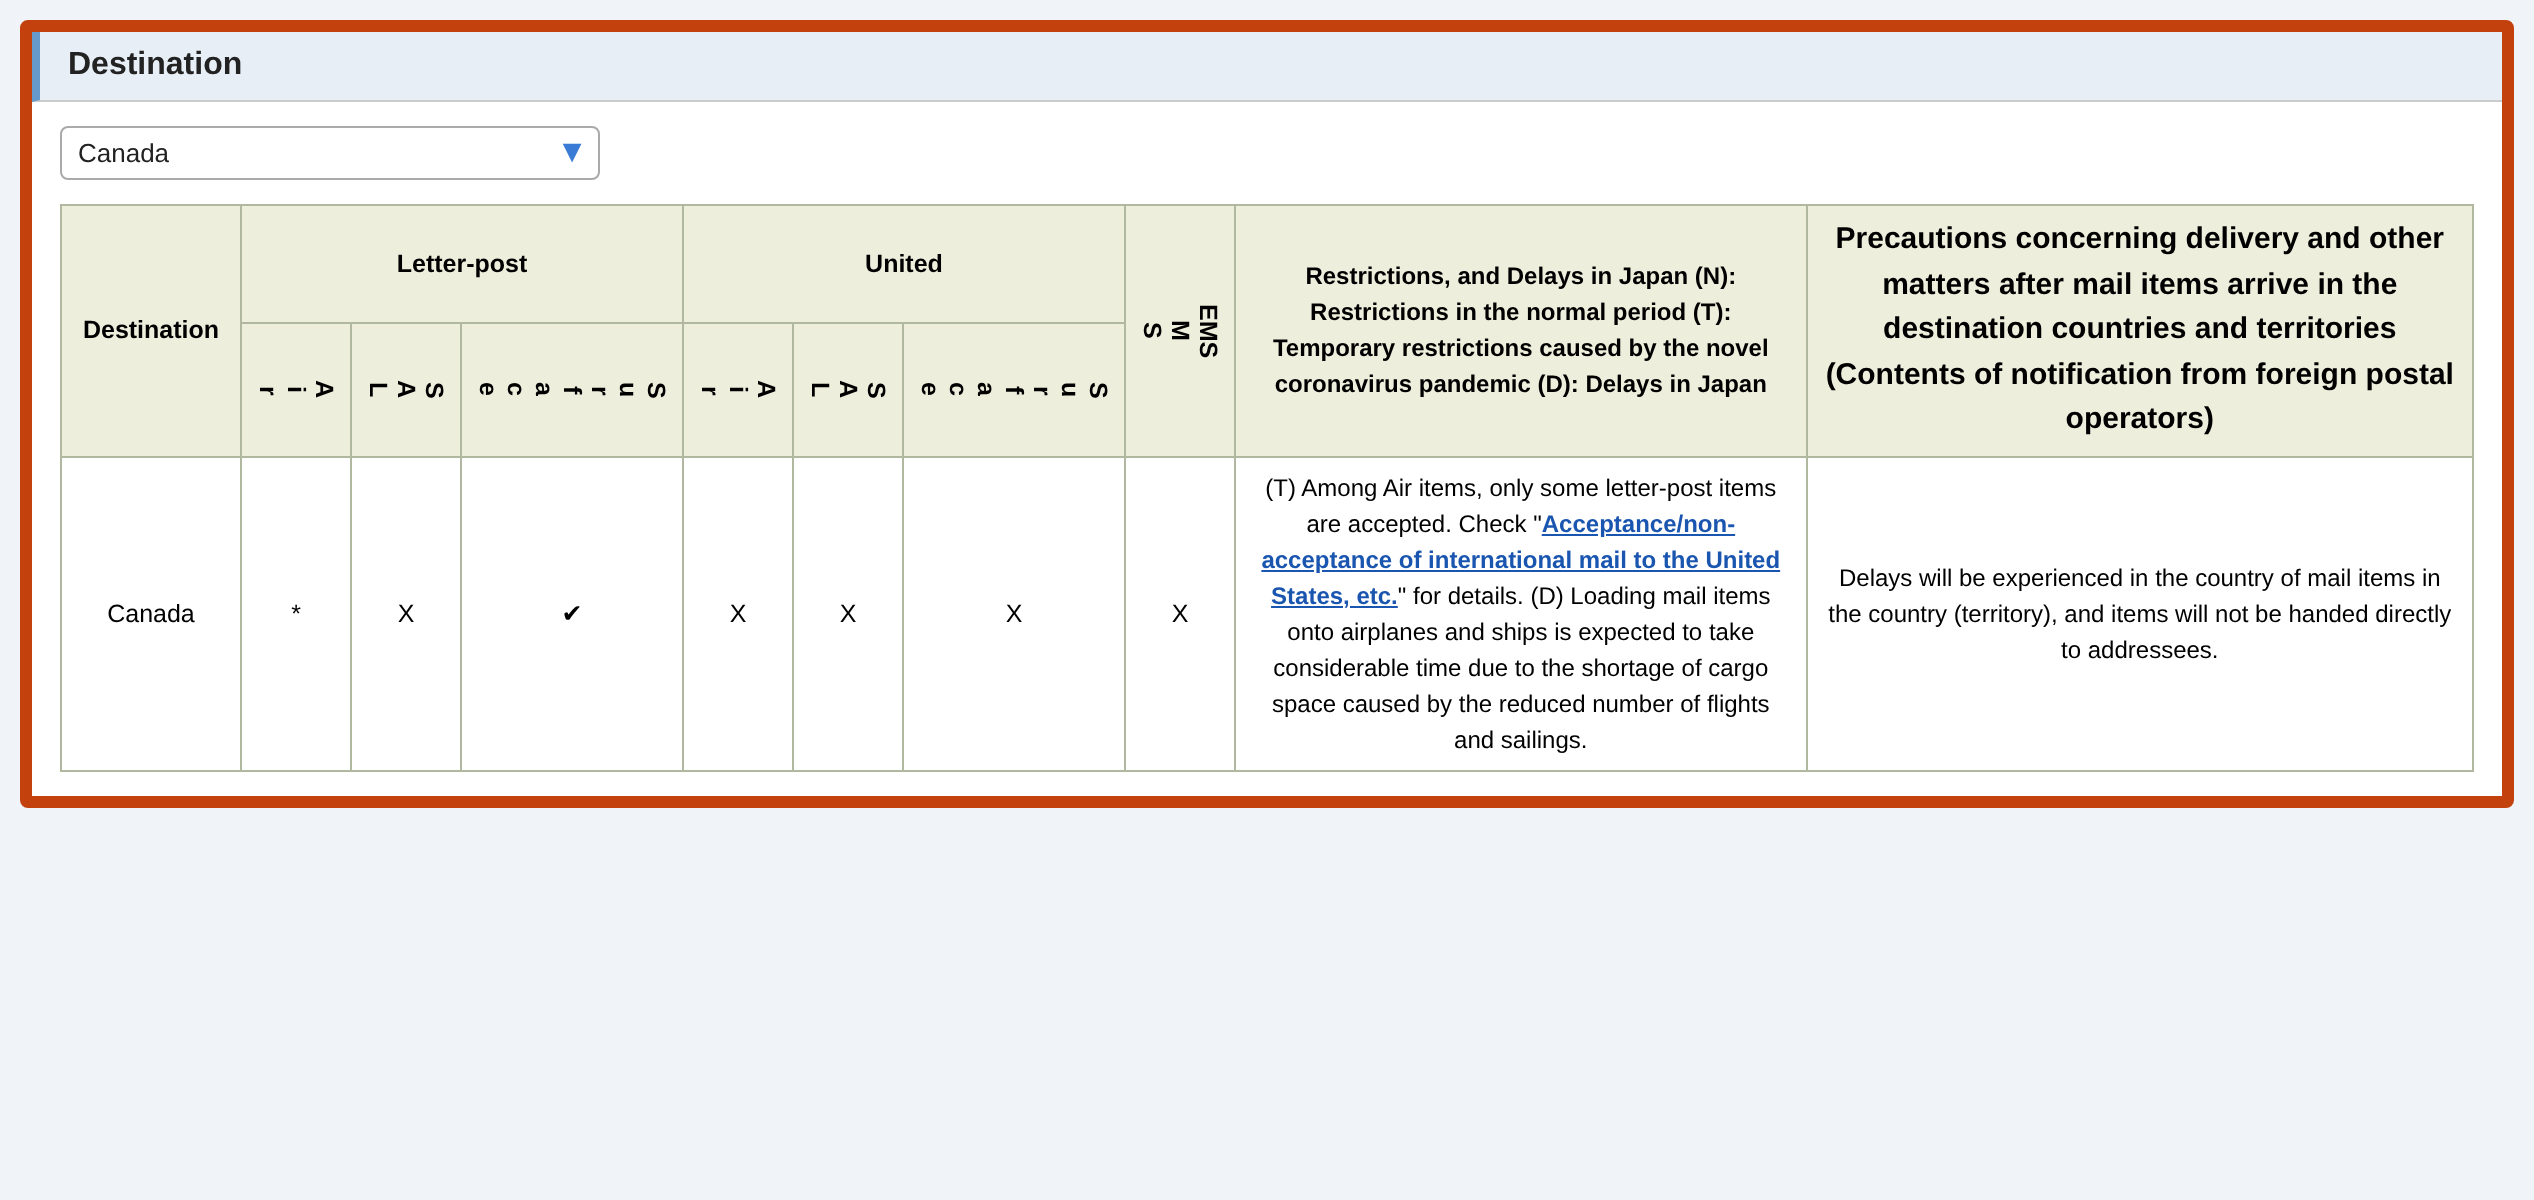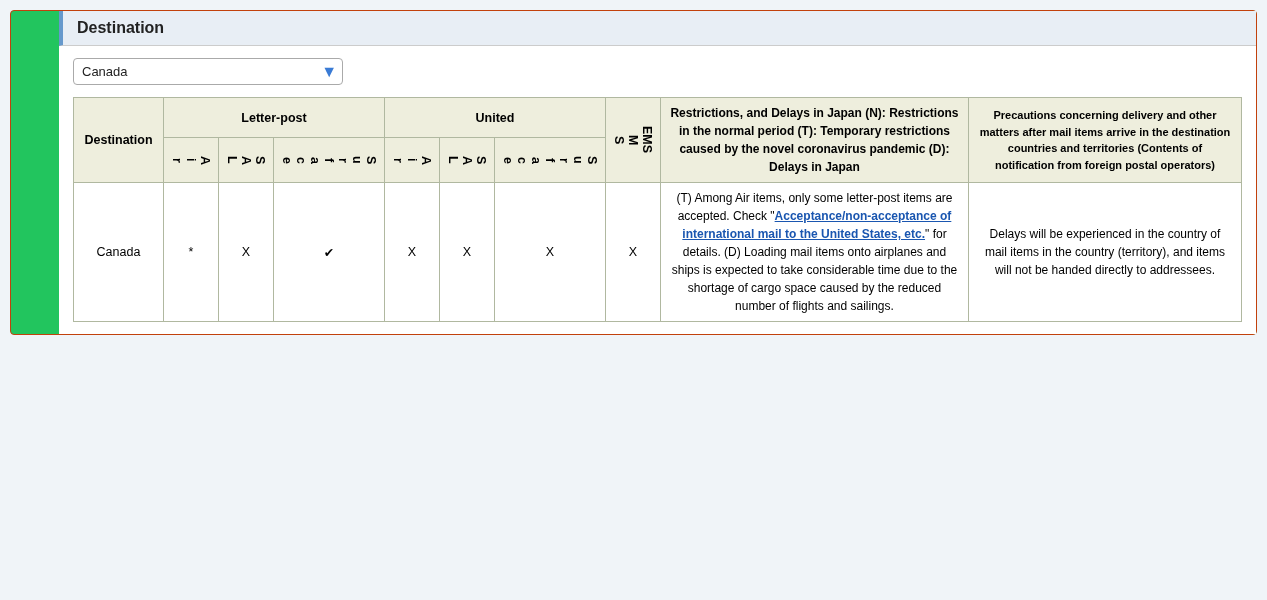--- a/index.html
+++ b/index.html
@@ -4,26 +4,25 @@
   <style>
     * { box-sizing: border-box; margin: 0; padding: 0; }
     body {
       font-family: Arial, sans-serif;
       font-size: 13px;
       background: #f0f4f8;
       padding: 10px;
     }
 
     .page-container {
-      background: #22c55e;
-      border: 1px solid #c2410c;
+      background: #ec4899;
+      border: 6px solid #c2410c;
       border-radius: 4px;
       max-width: 1247px;
       margin: 0 auto;
-      padding-left: 48px;
     }
 
     .header-bar {
       background: #e8eef5;
       border-bottom: 1px solid #ccc;
       padding: 8px 14px;
       display: flex;
       align-items: center;
       gap: 8px;
       border-left: 4px solid #6699cc;
@@ -130,21 +129,21 @@
     }
 
     .restrictions-header {
       text-align: center;
       font-size: 12px;
       line-height: 1.5;
     }
 
     .precautions-header {
       text-align: center;
-      font-size: 11px;
+      font-size: 15px;
       line-height: 1.5;
     }
 
     a.blue-link {
       color: #1a56b0;
       text-decoration: underline;
       font-weight: bold;
     }
   </style>
 </head>

